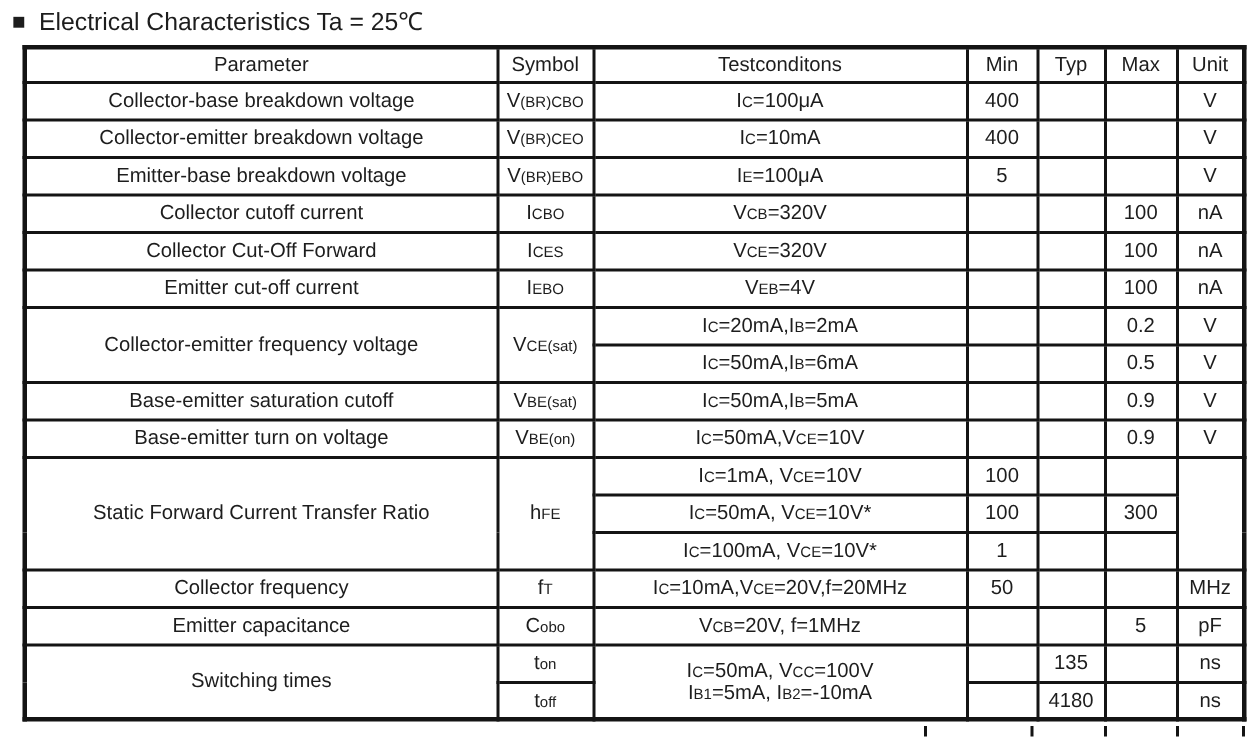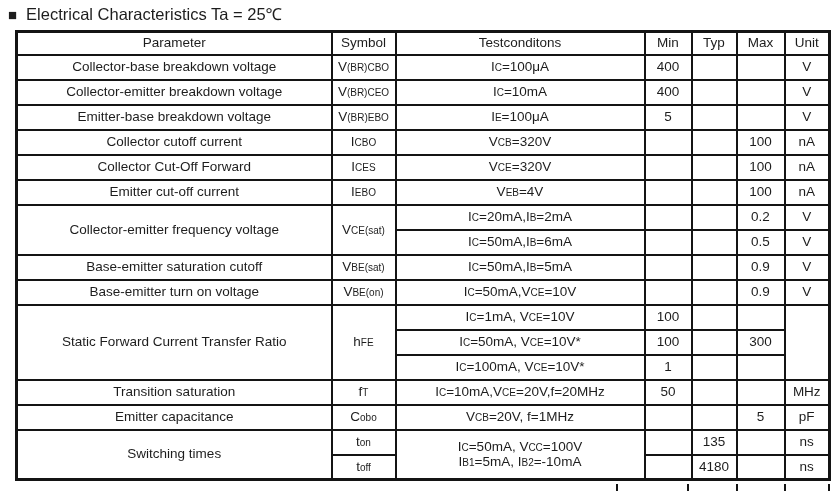--- a/index.html
+++ b/index.html
@@ -182,21 +182,21 @@
           <td class="center"></td>
           <td class="center">300</td>
         </tr>
         <tr>
           <td class="left">I<span class="sb">C</span>=100mA, V<span class="sb">CE</span>=10V*</td>
           <td class="center">1</td>
           <td class="center"></td>
           <td class="center"></td>
         </tr>
         <tr>
-          <td class="left">Transition saturation</td>
+          <td class="left">Collector frequency</td>
           <td class="center">f<span class="sb">T</span></td>
           <td class="left">I<span class="sb">C</span>=10mA,V<span class="sb">CE</span>=20V,f=20MHz</td>
           <td class="center">50</td>
           <td class="center"></td>
           <td class="center"></td>
           <td class="center">MHz</td>
         </tr>
         <tr>
           <td class="left">Emitter capacitance</td>
           <td class="center">C<span class="sb">obo</span></td>

